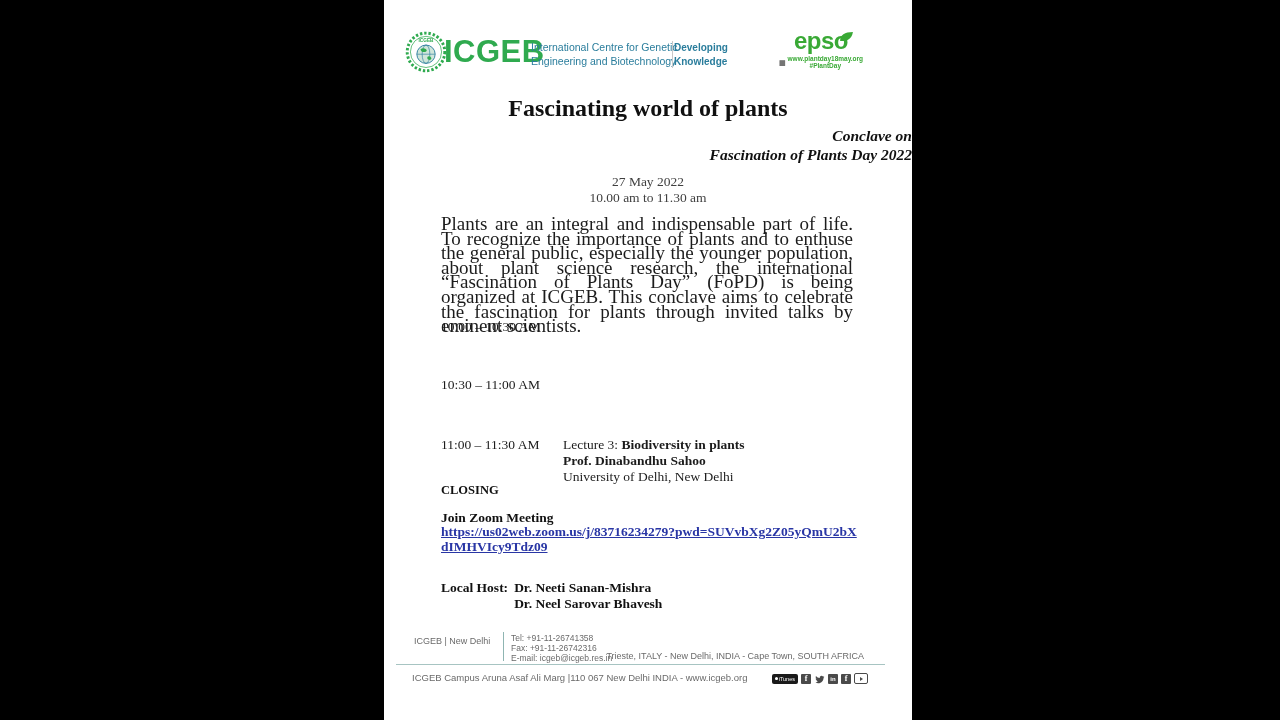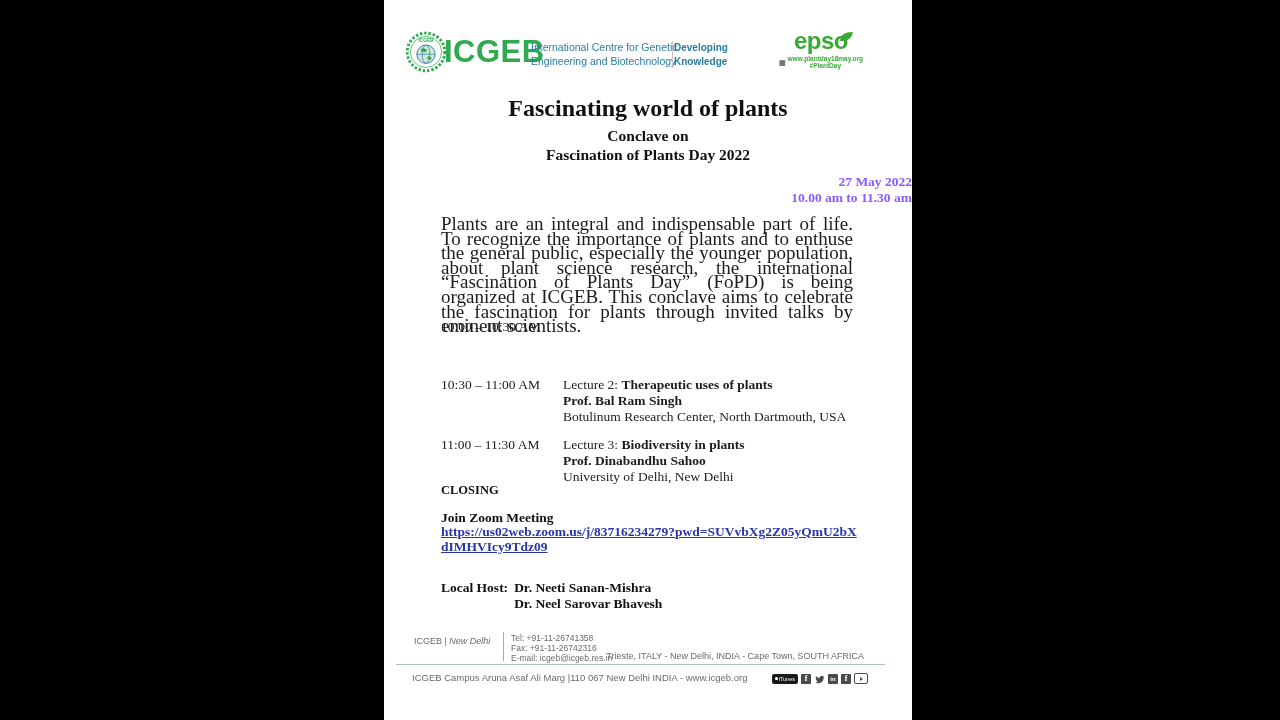--- a/index.html
+++ b/index.html
@@ -34,42 +34,42 @@
   }
   .epso-leaf{position:absolute;top:-7px;right:-6px;}
   .epso-bar{
     margin-top:1px;display:flex;align-items:center;justify-content:center;gap:2px;
     font-family:"Liberation Sans",sans-serif;font-size:6.5px;color:#39A935;font-weight:bold;
   }
   .qr-glyph{font-size:7px;color:#6a6a6a;line-height:7px;}
 
   
   .title{left:0;top:95px;width:100%;text-align:center;font-size:24px;font-weight:bold;color:#101010;}
-  .subtitle{left:0;top:127px;width:100%;text-align:center;font-size:15.5px;font-weight:bold;line-height:18.5px;color:#101010;}
-  .datetime{left:0;top:174px;width:100%;text-align:right;font-size:13.5px;font-weight:bold;line-height:15.5px;color:#8b5cf6;}
+  .subtitle{left:0;top:127px;width:100%;text-align:right;font-size:15.5px;font-weight:bold;font-style:italic;line-height:18.5px;color:#101010;}
+  .datetime{left:0;top:174px;width:100%;text-align:center;font-size:13.5px;font-weight:normal;line-height:15.5px;color:#404040;}
   .intro{
     left:57px;top:217px;width:412px;font-size:19px;line-height:14.6px;
     text-align:justify;color:#1c1c1c;
   }
   .sched-row{left:57px;width:425px;display:flex;color:#1c1c1c;}
   .sched-row .time{width:122px;font-size:13.5px;flex:none;}
   .sched-row .details{font-size:13.5px;line-height:15.8px;}
   .b{font-weight:bold;}
   .closing{left:57px;top:483px;font-size:12.5px;font-weight:bold;color:#111;}
   .zoom-heading{left:57px;top:510px;font-size:13.5px;font-weight:bold;color:#111;}
   .zoom-link{
     left:57px;top:525px;width:416px;font-size:13.5px;font-weight:bold;line-height:14.6px;
     color:#2936a5;text-decoration:underline;word-break:break-all;display:block;
   }
   .hosts{left:57px;top:580px;display:flex;font-size:13.5px;font-weight:bold;color:#111;line-height:15.5px;justify-content:flex-end;}
   .hosts .label{margin-right:6px;}
 
   
   .f-office{left:30px;top:636px;font-family:"Liberation Sans",sans-serif;font-size:9px;color:#6a6a6a;}
-  .f-office .city{font-style:italic;}
+  .f-office .city{}
   .f-vline{left:119px;top:632px;width:1px;height:29px;background:#8fb5b2;}
   .f-contact{left:127px;top:634px;font-family:"Liberation Sans",sans-serif;font-size:8.5px;line-height:9.8px;color:#6a6a6a;}
   .f-locations{right:48px;top:651px;font-family:"Liberation Sans",sans-serif;font-size:9px;color:#6a6a6a;}
   .f-hline{left:12px;top:664px;width:489px;height:1px;background:#a7c4c2;}
   .f-address{left:28px;top:672px;font-family:"Liberation Sans",sans-serif;font-size:9.5px;color:#6a6a6a;}
   .f-social{right:44px;top:673px;display:flex;gap:3px;align-items:center;}
   .itunes-badge{
     height:10px;background:#1a1a1a;border-radius:2px;color:#fff;display:flex;align-items:center;
     padding:0 3px;gap:1px;font-family:"Liberation Sans",sans-serif;font-size:5.5px;line-height:10px;
   }
@@ -142,25 +142,20 @@
   </div>
 
   <div class="abs intro">Plants are an integral and indispensable part of life. To recognize the importance of plants and to enthuse the general public, especially the younger population, about plant science research, the international “Fascination of Plants Day” (FoPD) is being organized at ICGEB. This conclave aims to celebrate the fascination for plants through invited talks by eminent scientists.</div>
 
   <div class="abs sched-row" style="top:319px;">
     <div class="time">10:00 – 10:30 AM</div>
   </div>
 
   <div class="abs sched-row" style="top:377px;">
     <div class="time">10:30 – 11:00 AM</div>
-    <div class="details">
-      <div><span>Lecture 2: </span><span class="b">Therapeutic uses of plants</span></div>
-      <div class="b">Prof. Bal Ram Singh</div>
-      <div>Botulinum Research Center, North Dartmouth, USA</div>
-    </div>
   </div>
 
   <div class="abs sched-row" style="top:437px;">
     <div class="time">11:00 – 11:30 AM</div>
     <div class="details">
       <div><span>Lecture 3: </span><span class="b">Biodiversity in plants</span></div>
       <div class="b">Prof. Dinabandhu Sahoo</div>
       <div>University of Delhi, New Delhi</div>
     </div>
   </div>

